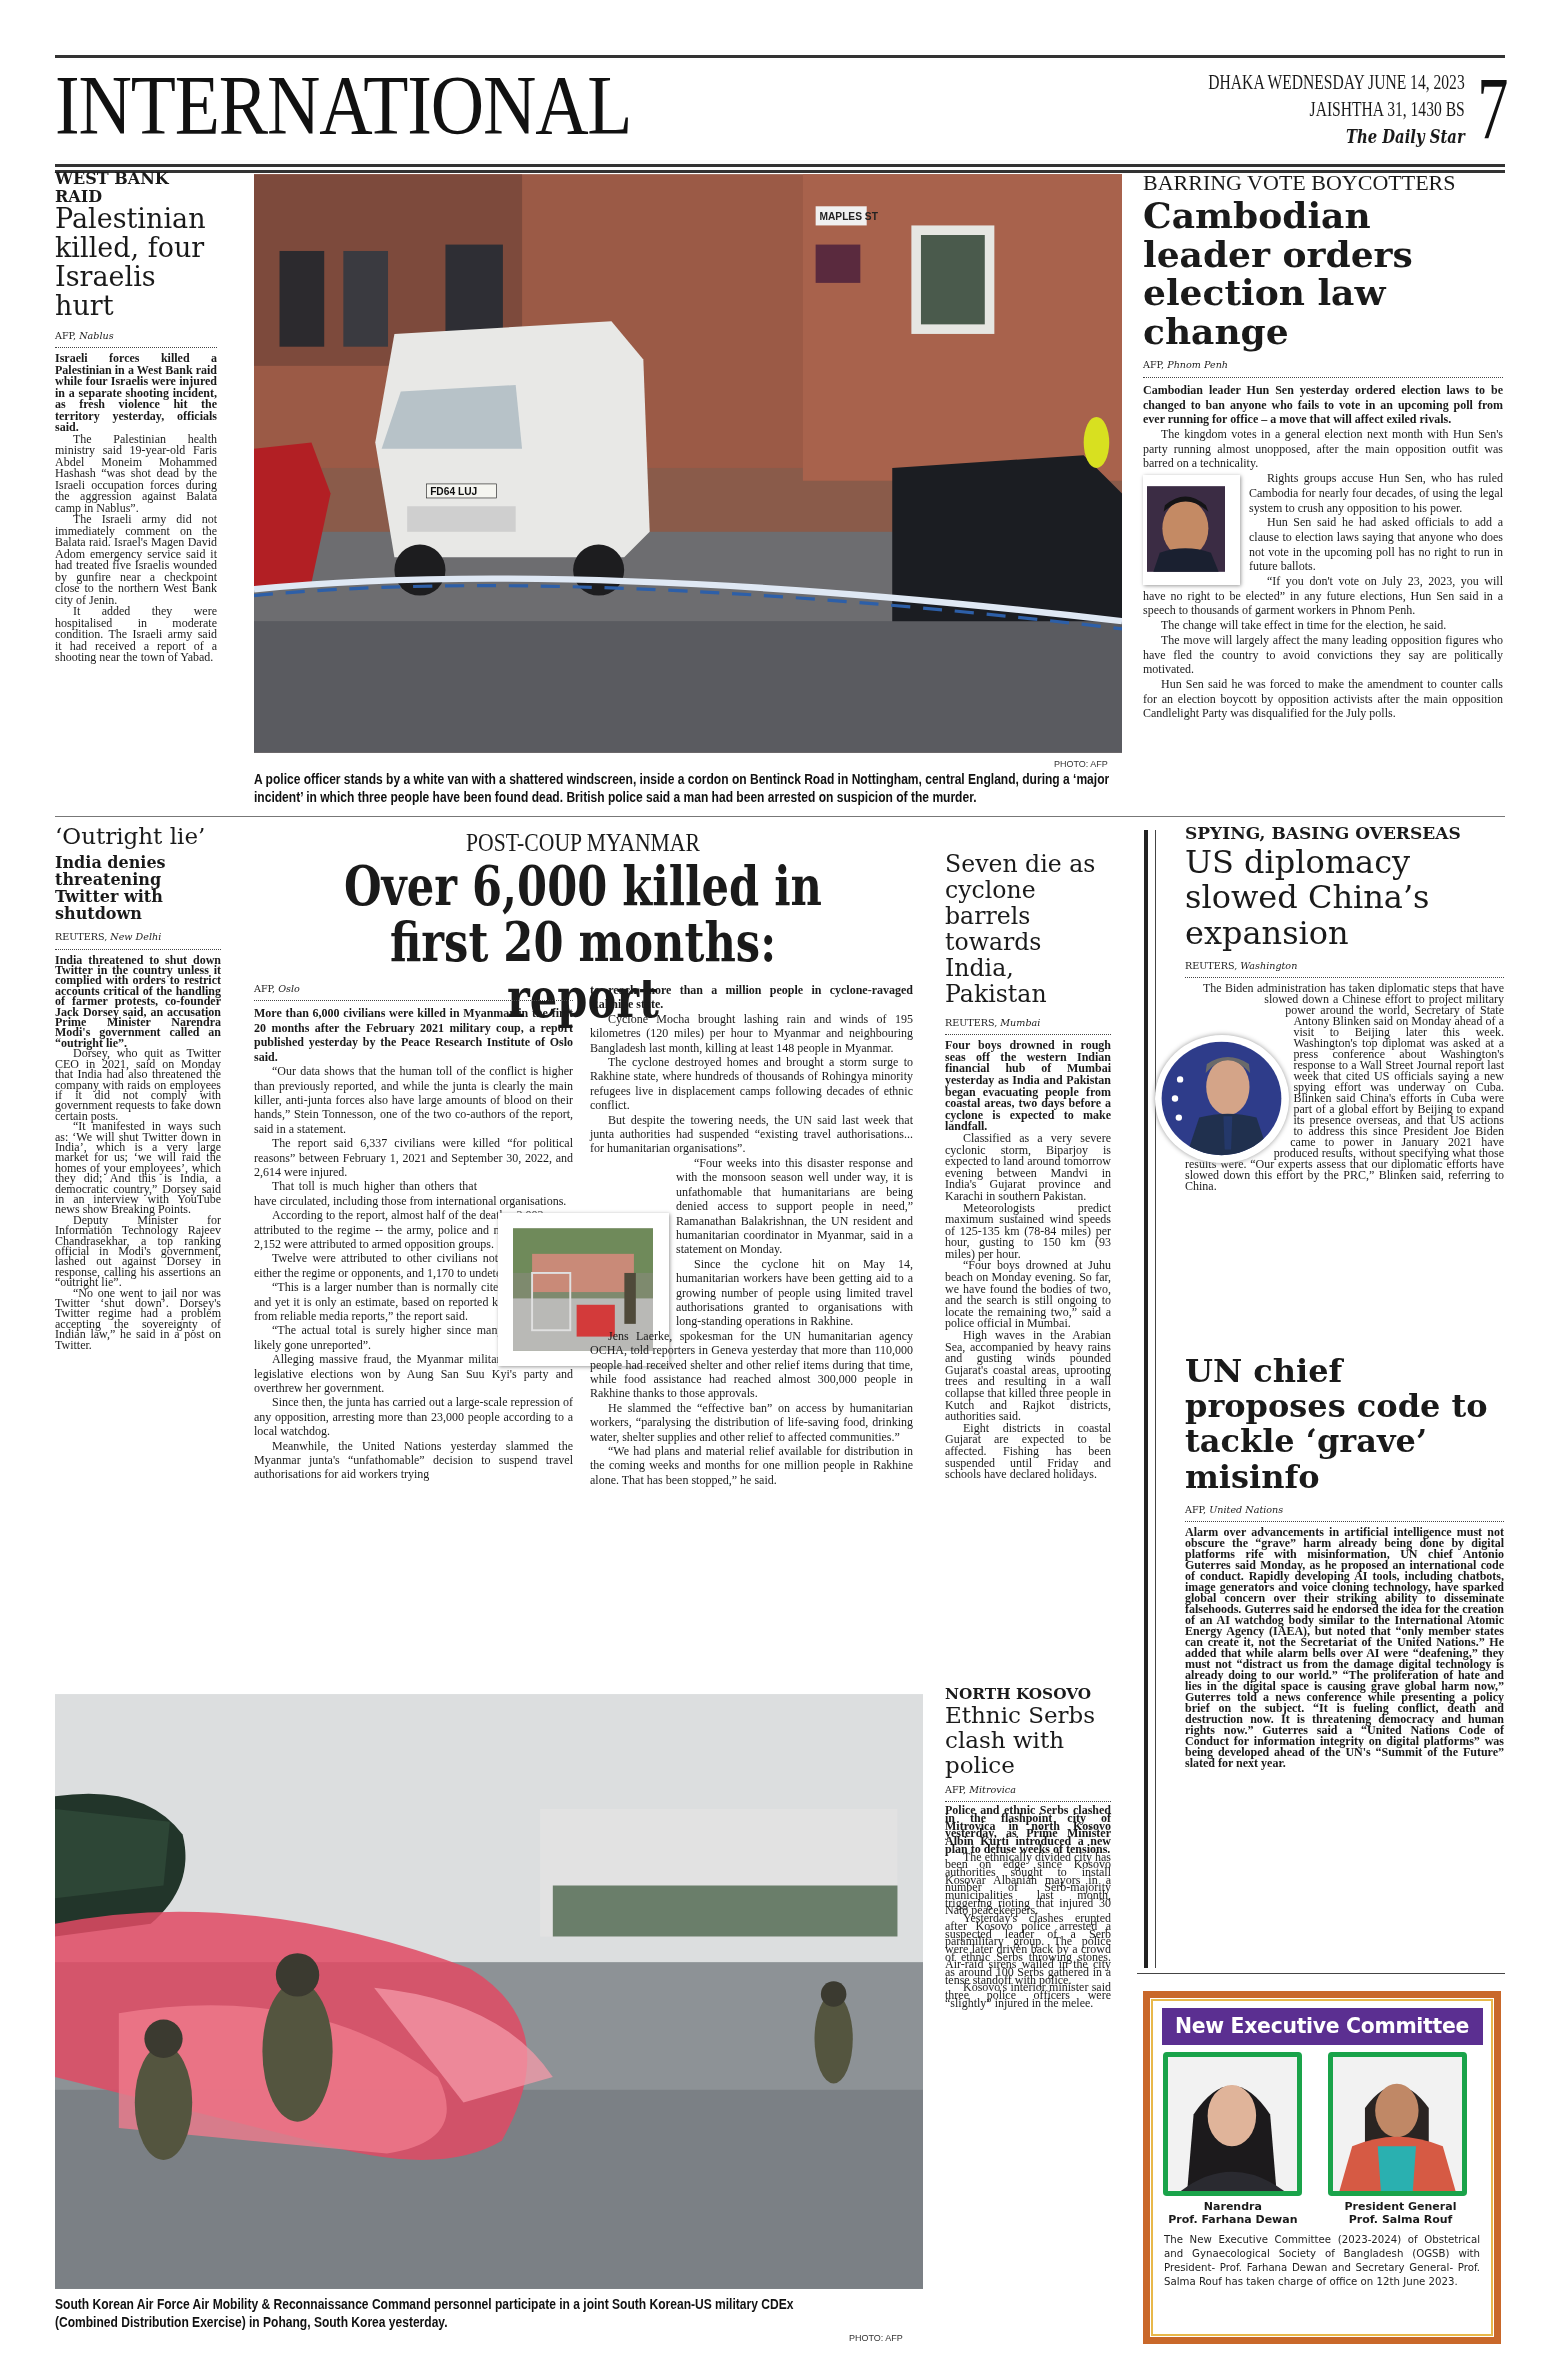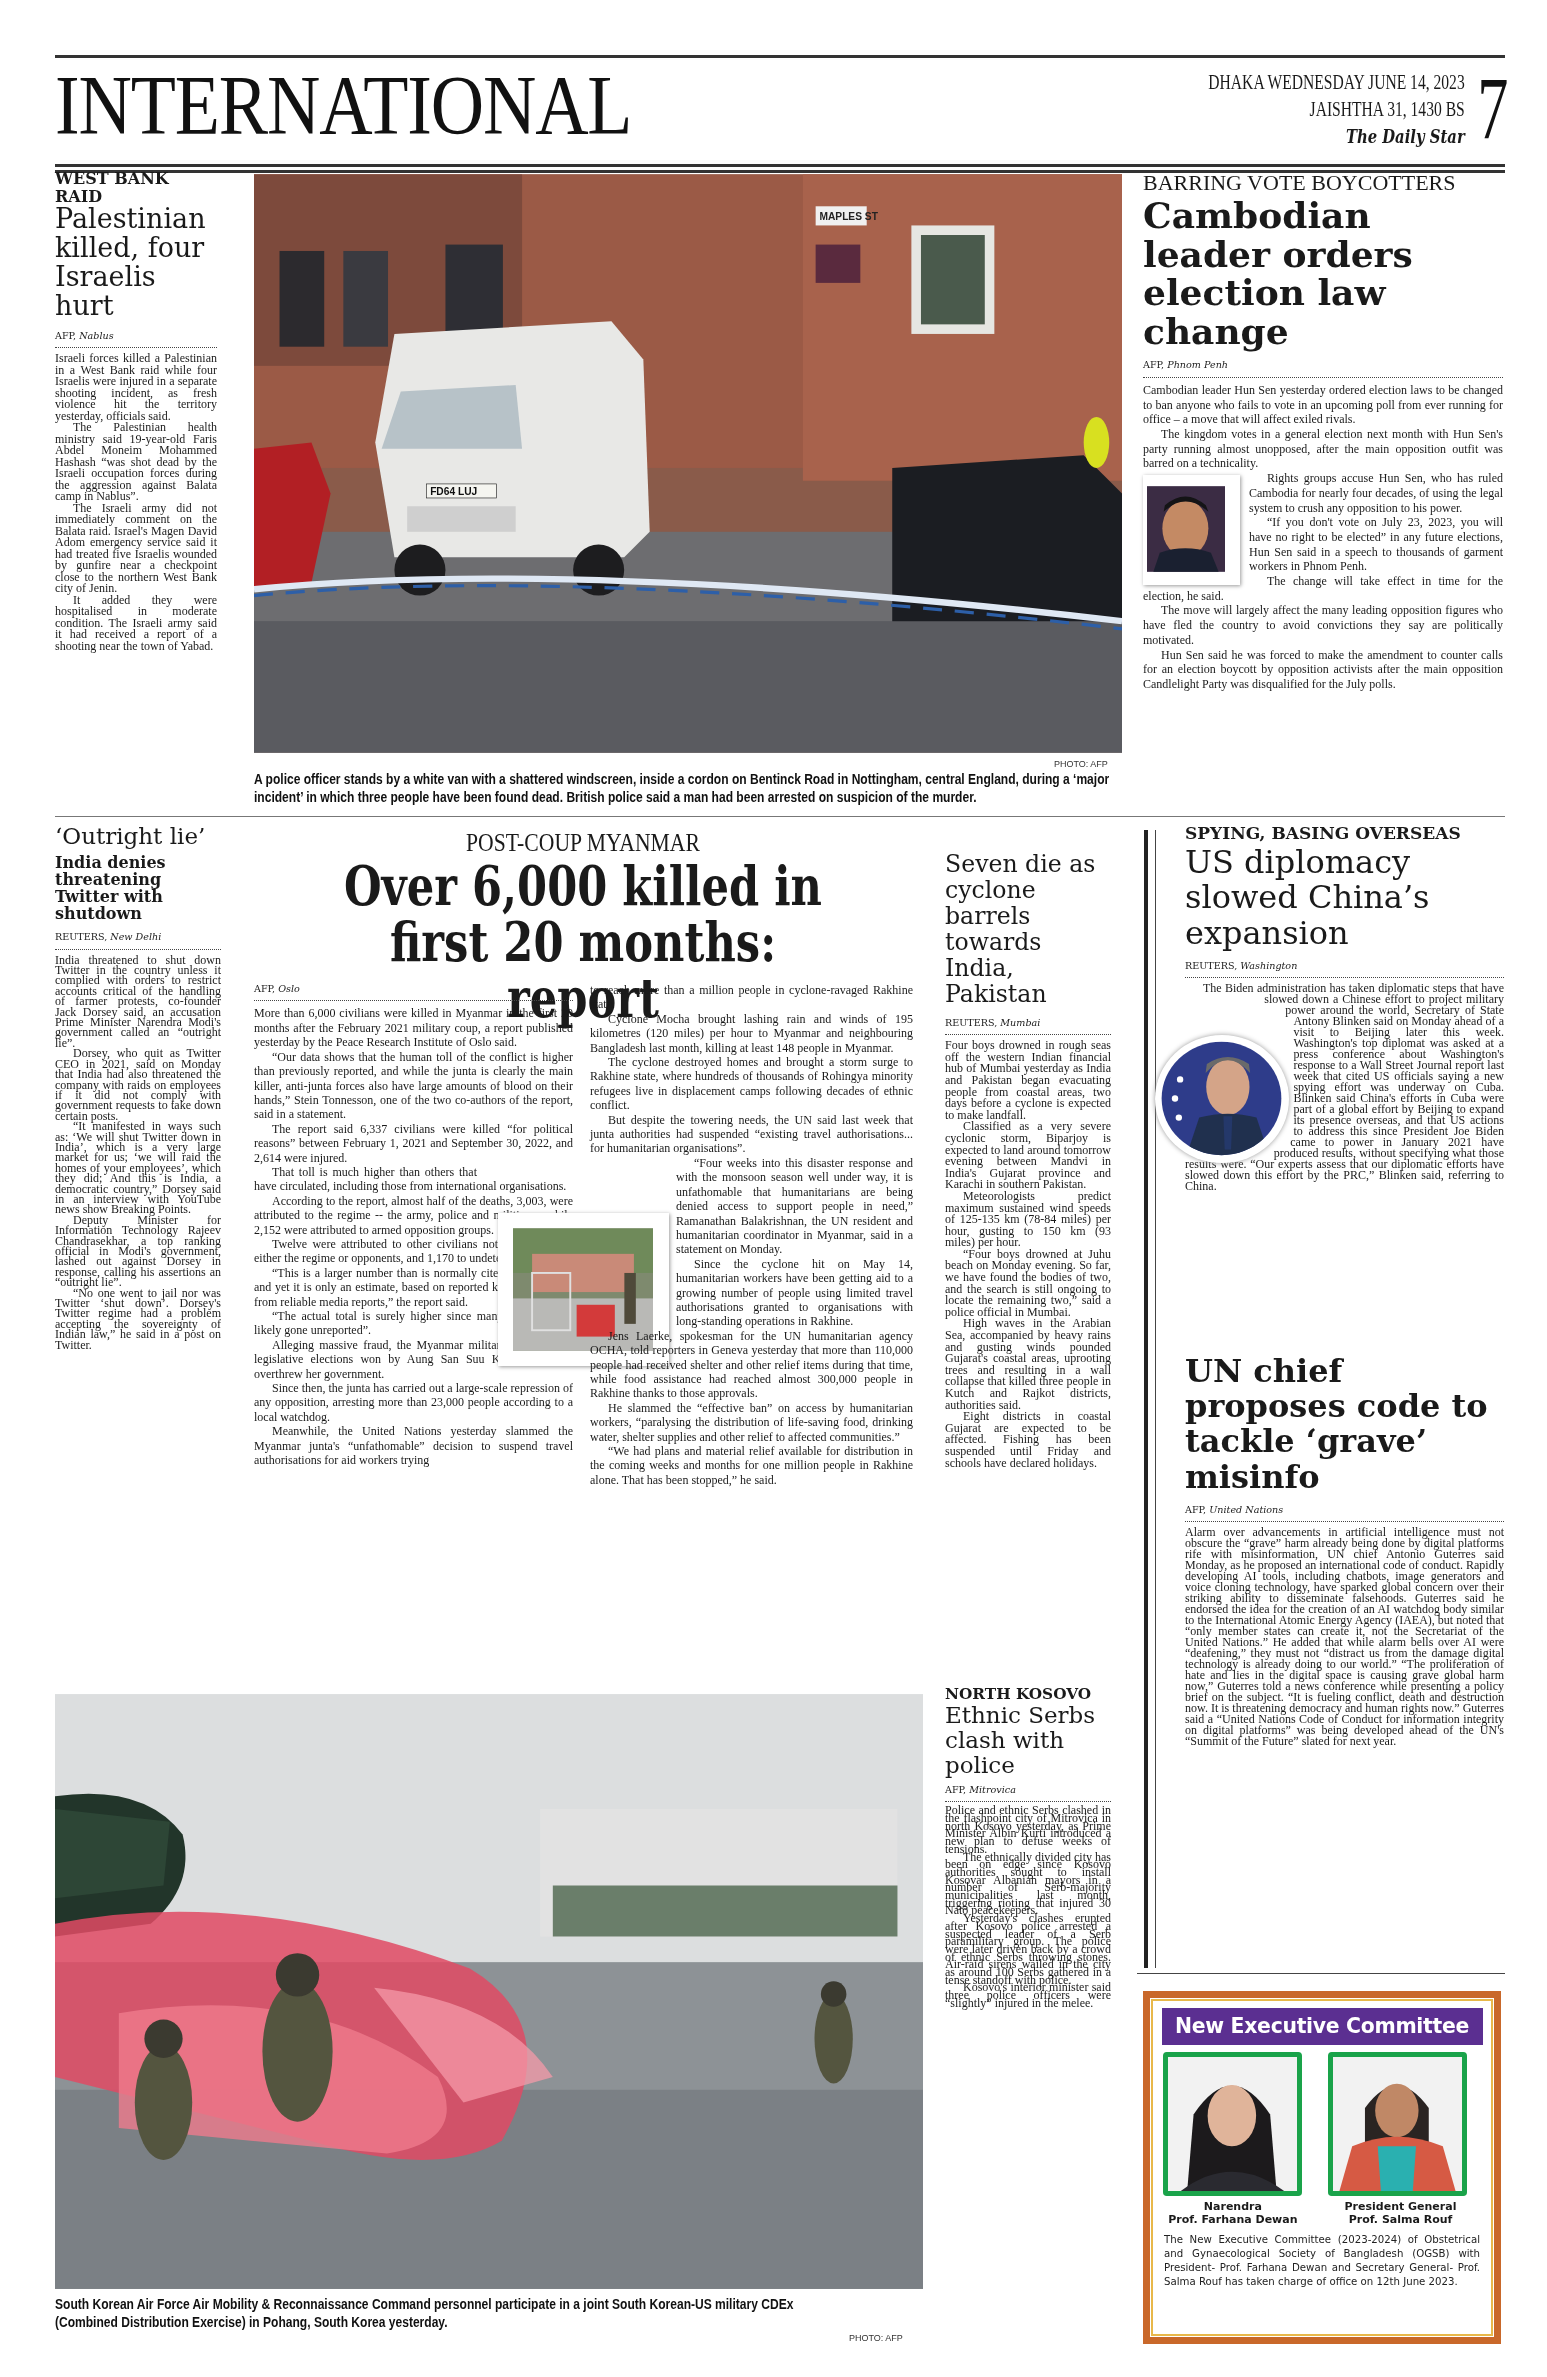--- a/index.html
+++ b/index.html
@@ -16,21 +16,21 @@
   .page-num { right: 40px; top: 64px; font-family: "Liberation Serif", serif; font-size: 89px; line-height: 1; transform: scaleX(0.7); transform-origin: right top; color: #111; }
 
   
   .kicker { font-family: "DejaVu Serif", serif; font-weight: bold; text-transform: uppercase; line-height: 1.1; }
   .headline { font-family: "DejaVu Serif", serif; line-height: 1.07; }
   .byline { font-size: 9.6px; margin-top: 9px; padding-bottom: 6.4px; border-bottom: 1.9px dotted #444; }
   .byline b { font-weight: normal; }
   .byline i { font-style: italic; }
   .body-text { font-family: "Liberation Serif", serif; font-size: 12.8px; line-height: 14px; text-align: justify; margin-top: 5.1px; }
   .body-text p { text-indent: 18px; }
-  .body-text p:first-child { text-indent: 0; }
+  .body-text p:first-child { text-indent: 0; font-weight: bold; }
 
   
   .photo { position: absolute; overflow: hidden; }
   .credit { position: absolute; font-family: "Liberation Sans", sans-serif; font-size: 9px; color: #333; }
   .caption { position: absolute; font-family: "Liberation Sans", sans-serif; font-weight: bold; font-size: 14px; line-height: 18px; transform: scaleX(0.86); transform-origin: left top; color: #111; }
 
   
   .ad { position: absolute; left: 1143px; top: 1991px; width: 358px; height: 353px; background: #fff; border: 7.7px solid #c9682a; outline: 2.6px solid #e8b84a; outline-offset: -10.2px; }
   .ad-title { position: absolute; left: 11.5px; right: 11.5px; top: 10.2px; height: 37px; background: #5b2f91; color: #fff; font-family: "DejaVu Sans", sans-serif; font-weight: bold; font-size: 20.4px; line-height: 37px; text-align: center; letter-spacing: -0.3px; }
   .ad-photo { position: absolute; top: 54px; width: 139px; height: 144px; border: 5.1px solid #1aa34a; border-radius: 3.8px; overflow: hidden; background: #f4f4f4; }
@@ -105,20 +105,21 @@
     <p>The kingdom votes in a general election next month with Hun Sen's party running almost unopposed, after the main opposition outfit was barred on a technicality.</p>
     <div style="float:left;width:97px;height:110px;margin:3.8px 9px 2.6px 0;box-shadow:1.3px 1.3px 3.8px #999;padding:11.5px 9px 11.5px 3.8px;">
       <svg width="78" height="86" viewBox="0 0 122 134">
         <rect width="122" height="134" fill="#3b2c44"></rect>
         <ellipse cx="60" cy="66" rx="36" ry="44" fill="#c48a64"></ellipse>
         <path d="M26 40 Q60 8 96 40 L92 30 Q60 2 28 30 Z" fill="#141416"></path>
         <path d="M10 134 L20 104 Q60 90 100 104 L112 134 Z" fill="#1a2030"></path>
       </svg>
     </div>
     <p>Rights groups accuse Hun Sen, who has ruled Cambodia for nearly four decades, of using the legal system to crush any opposition to his power.</p>
+    <p>Hun Sen said he had asked officials to add a clause to election laws saying that anyone who does not vote in the upcoming poll has no right to run in future ballots.</p>
     <p>“If you don't vote on July 23, 2023, you will have no right to be elected” in any future elections, Hun Sen said in a speech to thousands of garment workers in Phnom Penh.</p>
     <p>The change will take effect in time for the election, he said.</p>
     <p>The move will largely affect the many leading opposition figures who have fled the country to avoid convictions they say are politically motivated.</p>
     <p>Hun Sen said he was forced to make the amendment to counter calls for an election boycott by opposition activists after the main opposition Candlelight Party was disqualified for the July polls.</p>
   </div>
 </div>
 
 <div class="rule" style="left:55px;top:816px;width:1450px;height:1.3px;background:#777;"></div>
 
 <div class="abs" style="left:55px;top:824px;width:166px;">

